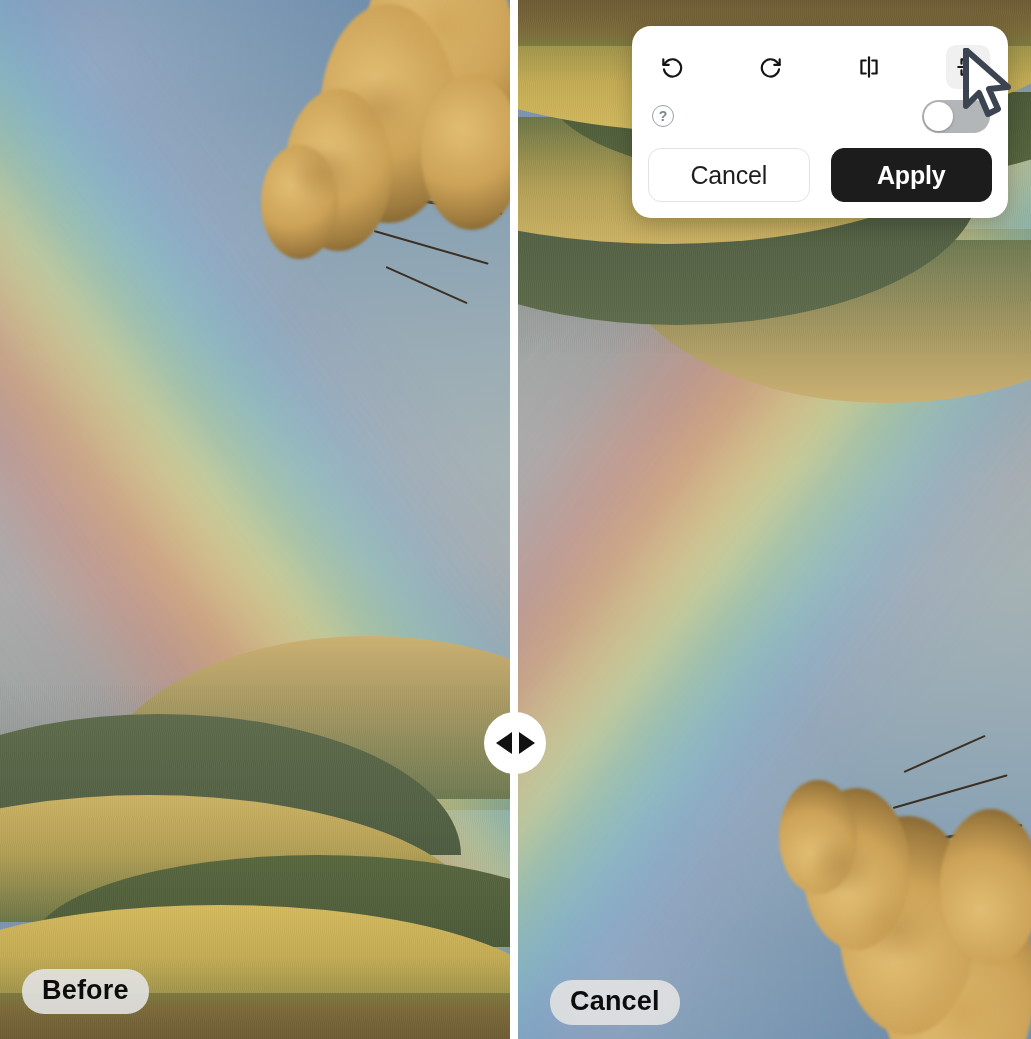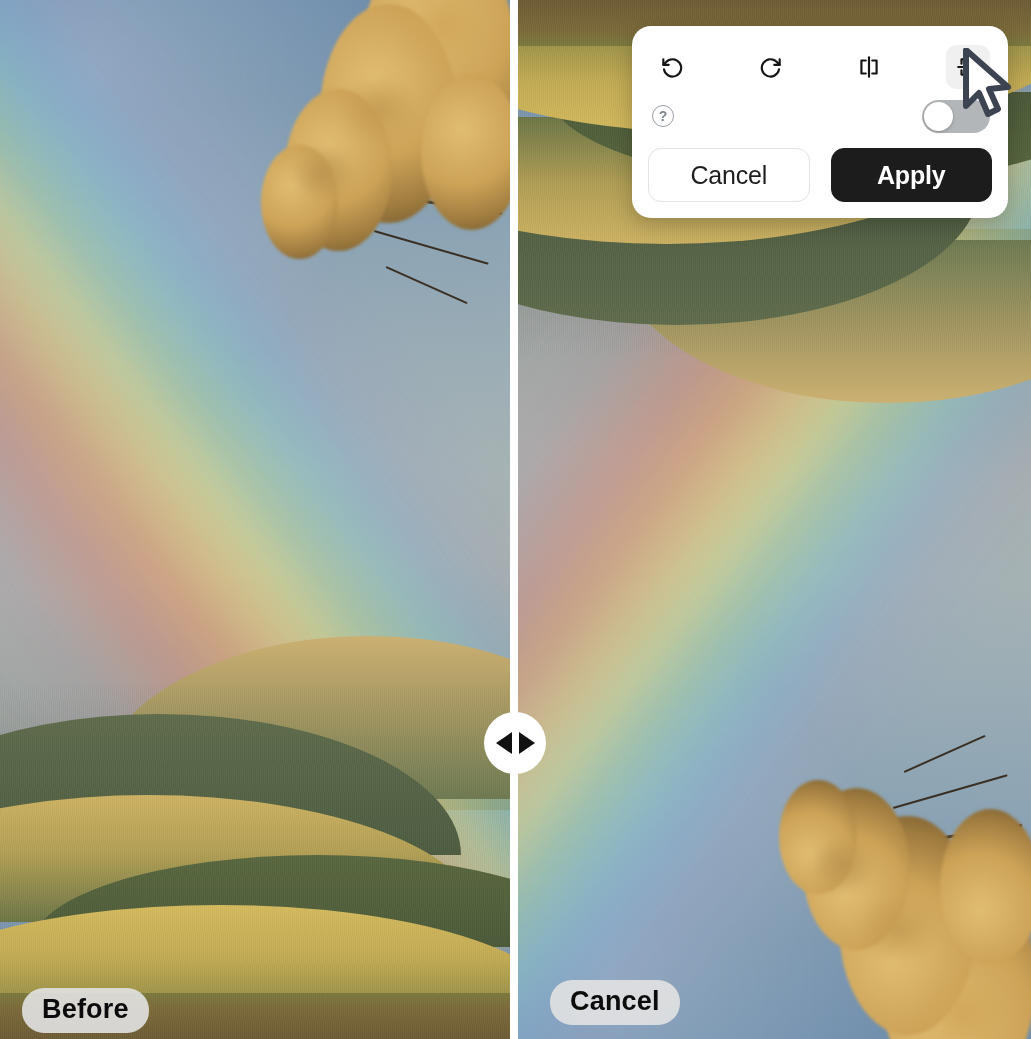--- a/index.html
+++ b/index.html
@@ -162,21 +162,21 @@
     background: rgba(226,226,226,0.90);
     border-radius: 22px;
     padding: 8px 20px 10px;
     font-size: 27px;
     font-weight: 700;
     color: #0c0c0c;
     letter-spacing: 0.2px;
     line-height: 1;
     white-space: nowrap;
   }
-  .chip-before { left: 22px; bottom: 6px; }
+  .chip-before { left: 22px; bottom: 25px; }
   .chip-after  { left: 550px; bottom: 14px; }
 
   
   .popup {
     position: absolute;
     left: 632px; top: 26px;
     width: 376px;
     background: #ffffff;
     border-radius: 19px;
     padding: 14px 14px 16px;

